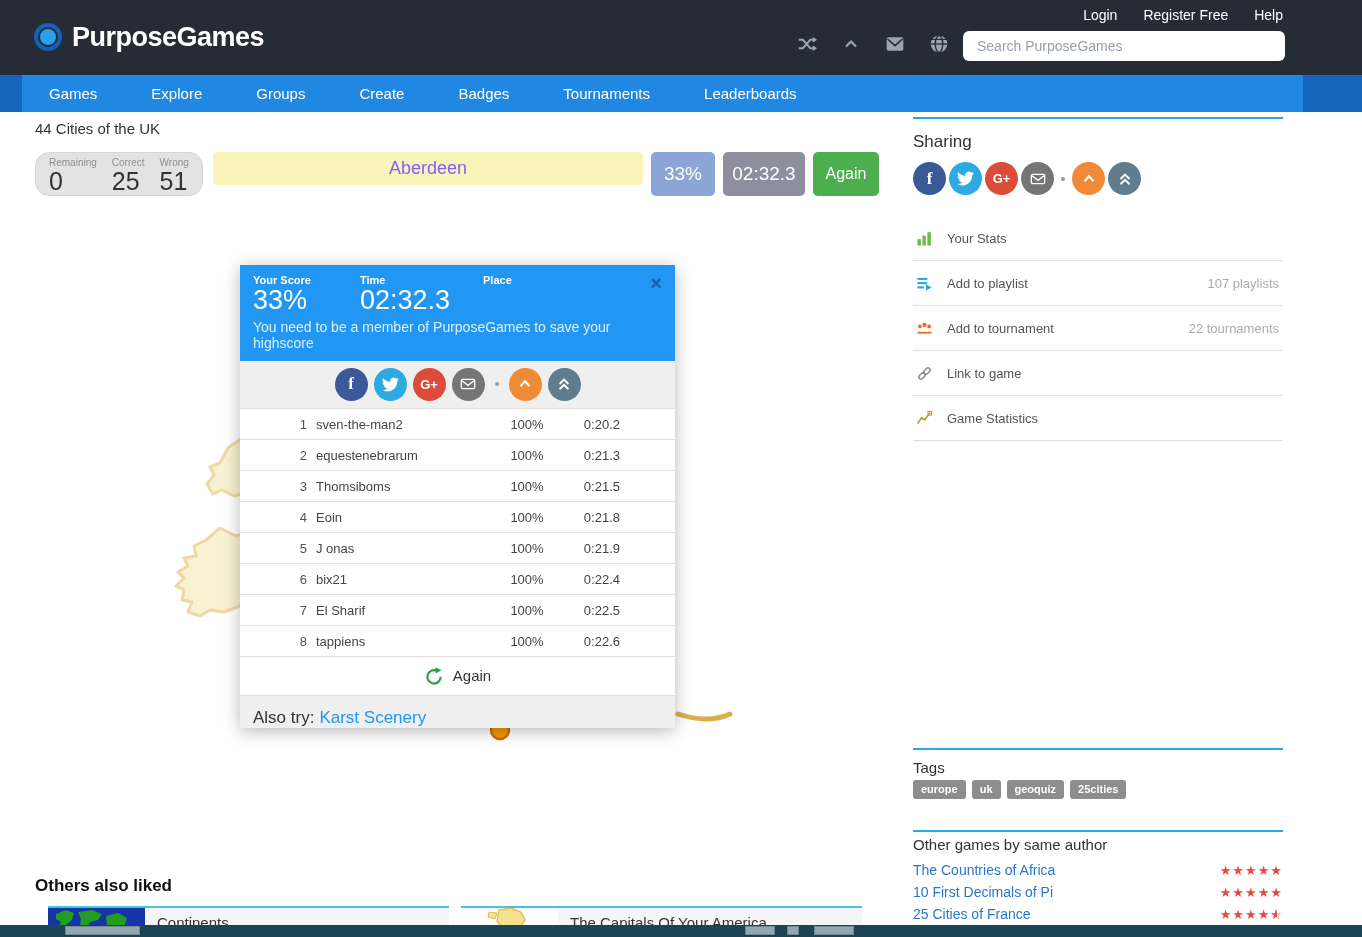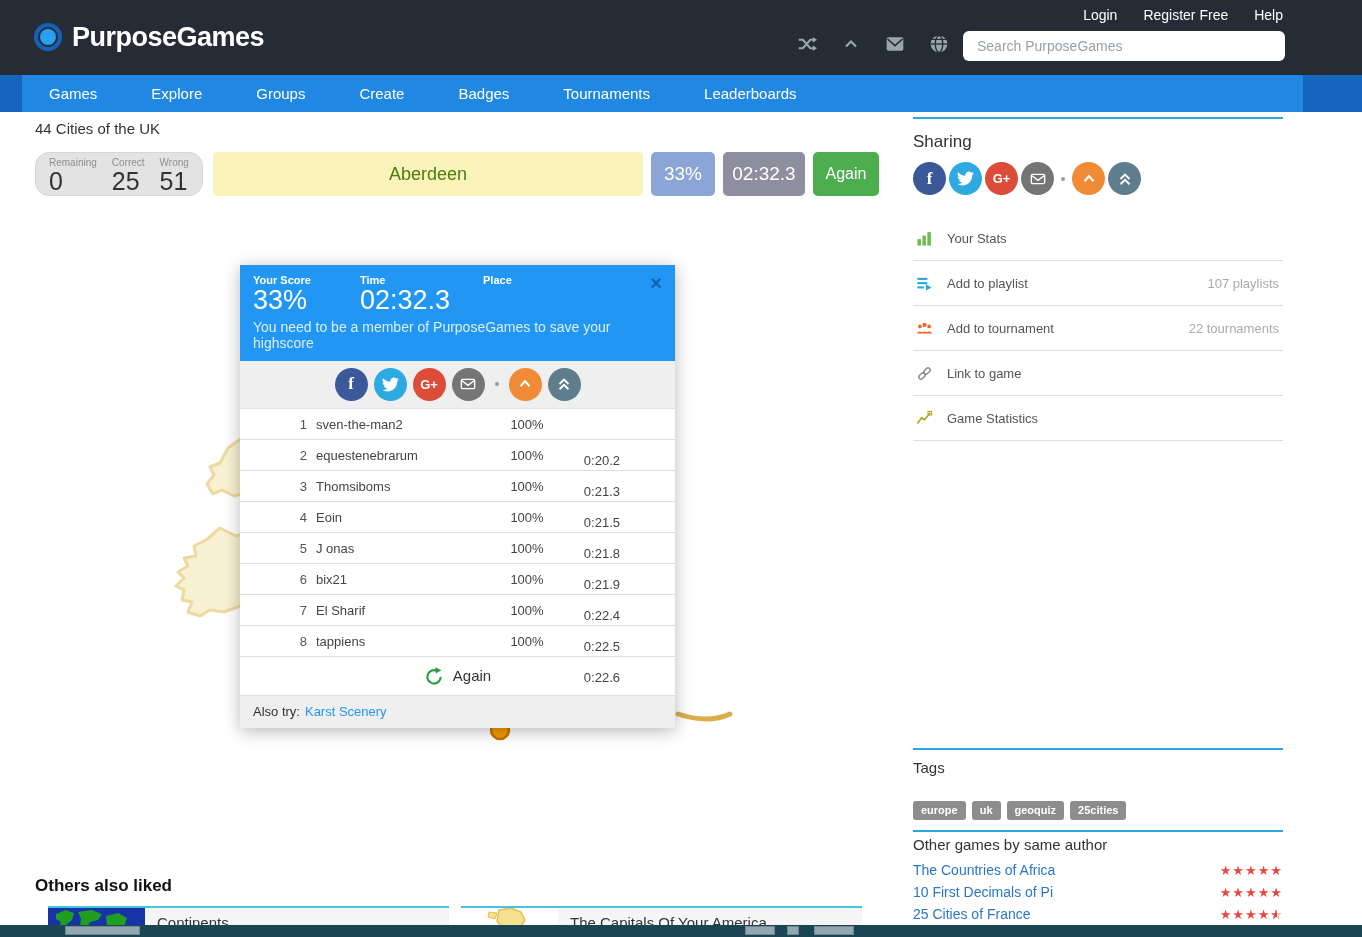--- a/index.html
+++ b/index.html
@@ -26,22 +26,22 @@
   .nav-items { position:absolute; left:22px; top:0; height:37px; display:flex; align-items:center; }
   .nav-item { color:#fff; font-size:15px; padding:0 27px; cursor:pointer; text-align:center; }
   .nav-item.hl { color:#ffffff; }
 
   
   .page-title { position:absolute; left:35px; top:120px; font-size:15px; color:#333; }
   .scorebox { position:absolute; left:35px; top:152px; width:168px; height:44px; background:#e3e3e3;
               border:1px solid #d6d6d6; border-radius:14px; display:flex; gap:15px; padding:4px 10px 0 13px; }
   .score-col .lbl { font-size:10px; color:#8f8f8f; }
   .score-col .val { font-size:25px; color:#333; line-height:1.05; }
-  .answer-box { position:absolute; left:213px; top:152px; width:430px; height:44px; background:#faf3ba;
-                border-radius:4px; display:flex; align-items:center; justify-content:center; font-size:18px; color:#4d7c0f; }
+  .answer-box { position:absolute; left:213px; top:152px; width:430px; height:33px; background:#faf3ba;
+                border-radius:4px; display:flex; align-items:center; justify-content:center; font-size:18px; color:#8b5cf6; }
   .pct-badge { position:absolute; left:651px; top:152px; width:64px; height:44px; background:#8ba5d7; border-radius:5px;
                color:#fff; font-size:19px; display:flex; align-items:center; justify-content:center; }
   .time-badge { position:absolute; left:723px; top:152px; width:82px; height:44px; background:#8e8e9f; border-radius:5px;
                color:#fff; font-size:19px; display:flex; align-items:center; justify-content:center; }
   .again-btn { position:absolute; left:813px; top:152px; width:66px; height:44px; background:#4cae4f; border-radius:5px;
                color:#fff; font-size:16px; display:flex; align-items:center; justify-content:center; cursor:pointer; }
 
   
   .map-svg { position:absolute; left:150px; top:400px; z-index:0; }
 
@@ -63,37 +63,37 @@
   .c-tw { background:#2caae1; }
   .c-gp { background:#dd4b39; font-weight:bold; font-size:13px; }
   .c-ml { background:#757575; }
   .c-up { background:#f08a36; }
   .c-dup { background:#5f7d8c; }
   .dot-sep { width:4px; height:4px; border-radius:50%; background:#9b9b9b; margin:0 4px; }
   .lb-row { height:31px; border-bottom:1px solid #ddd; position:relative; font-size:13px; }
   .lb-rank { position:absolute; left:45px; top:8px; width:22px; text-align:right; color:#555; }
   .lb-name { position:absolute; left:76px; top:8px; color:#444; }
   .lb-pct { position:absolute; left:262px; top:8px; width:50px; text-align:center; color:#444; }
-  .lb-time { position:absolute; right:55px; top:8px; width:54px; text-align:right; color:#444;margin-top:36px; }
+  .lb-time { position:absolute; right:55px; top:8px; width:54px; text-align:right; color:#444; }
   .lb-again { height:38px; display:flex; align-items:center; justify-content:center; gap:9px; font-size:15px; color:#333; cursor:pointer; }
-  .modal-footer { background:#efefef; border-top:1px solid #ddd; height:33px; display:flex; align-items:center;
-                  padding-left:13px; font-size:13px; color:#333; }
+  .modal-footer { background:#efefef; border-top:1px solid #ddd; height:33px; display:flex; align-items:flex-end;
+                  padding-left:13px; font-size:17px; color:#333; }
   .modal-footer .link { color:#2196f3; margin-left:5px; cursor:pointer; }
 
   
   .sidebar { position:absolute; left:913px; top:117px; width:370px; border-top:2px solid #29a8df; z-index:1; }
   .sb-heading { font-size:17px; color:#333; margin:13px 0 10px; }
   .sb-icons { display:flex; gap:3px; align-items:center; }
   .sb-items { margin-top:21px; }
   .sb-item { height:45px; display:flex; align-items:center; border-bottom:1px solid #ddd; font-size:13px; color:#555;
              cursor:pointer; position:relative; }
   .sb-item .icw { width:17px; height:17px; margin:0 14px 0 3px; flex:0 0 auto; }
   .sb-meta { position:absolute; right:4px; color:#aaa; }
   .tags-section { position:absolute; left:913px; top:748px; width:370px; border-top:2px solid #29a8df; z-index:1; }
-  .tags-heading { font-size:15px; color:#333; margin:9px 0 24px; }
+  .tags-heading { font-size:15px; color:#333; margin:9px 0 3px; }
   .tag { display:inline-block; background:#8d8d8d; color:#fff; font-size:11px; font-weight:bold; padding:3px 8px 4px;
          border-radius:3px; margin-right:6px; cursor:pointer; }
   .og-section { position:absolute; left:913px; top:830px; width:370px; border-top:2px solid #29a8df; z-index:1; }
   .og-heading { font-size:15px; color:#333; margin:4px 0 6px; }
   .og-row { display:flex; justify-content:space-between; align-items:center; height:22px; }
   .og-link { color:#2a77c9; font-size:14px; cursor:pointer; }
   .og-stars { color:#e8483f; font-size:13px; letter-spacing:1px; white-space:nowrap; }
   .star-half { position:relative; display:inline-block; }
   .star-half .outline { color:#e8483f; }
   .star-half .fill { position:absolute; left:0; top:0; width:55%; overflow:hidden; color:#e8483f; }

